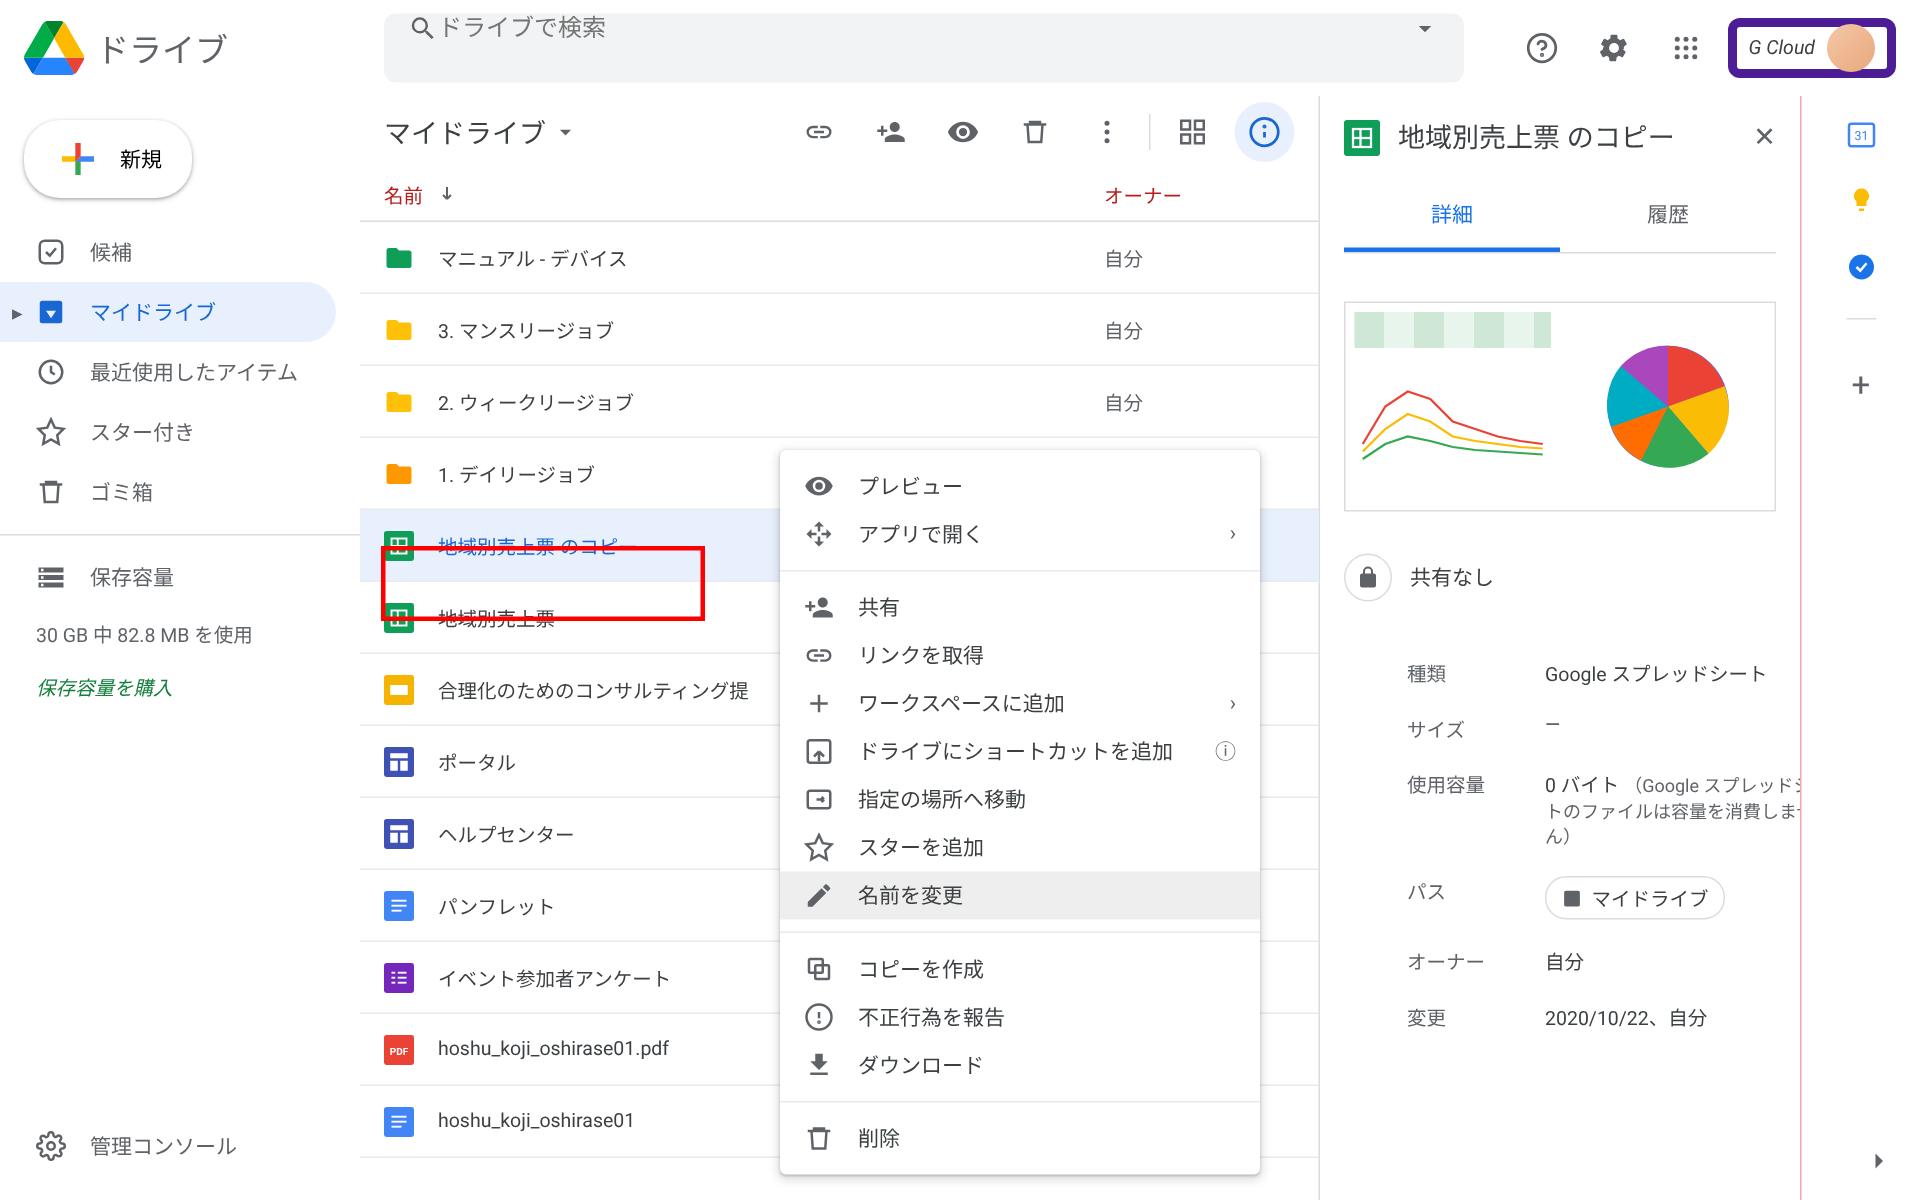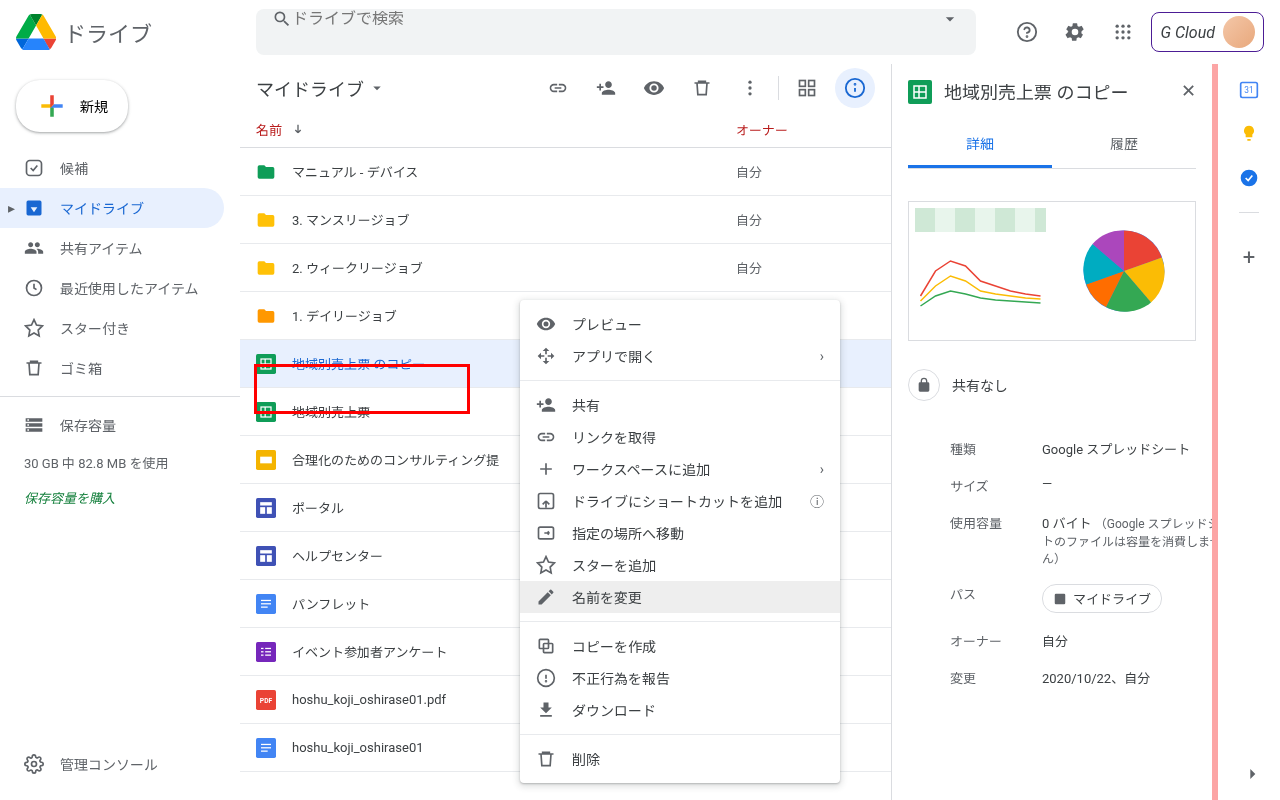--- a/index.html
+++ b/index.html
@@ -7,21 +7,21 @@
 
 
 .header { display: flex; align-items: center; height: 64px; padding: 0 16px; border-bottom: none; }
 .logo-area { display: flex; align-items: center; width: 240px; }
 .drive-logo { width: 40px; height: 40px; margin-right: 8px; }
 .logo-text { font-size: 22px; color: #5f6368; }
 .search-bar { flex: 1; max-width: 720px; height: 46px; background: #f1f3f4; border-radius: 8px; display: flex; align-items: flex-start; padding: 0 16px; }
 .search-bar input { flex: 1; border: none; background: transparent; font-size: 16px; color: #5f6368; outline: none; }
 .header-icons { display: flex; align-items: center; gap: 8px; margin-left: auto; }
 .icon-btn { width: 40px; height: 40px; display: flex; align-items: center; justify-content: center; border-radius: 50%; cursor: pointer; color: #5f6368; }
-.account-chip { display: flex; align-items: center; gap: 8px; border: 1px solid #4c1d95; border-radius: 8px; padding: 4px 8px; height: 40px; font-family: cursive; font-size: 16px; }
+.account-chip { display: flex; align-items: center; gap: 8px; border: 6px solid #4c1d95; border-radius: 8px; padding: 4px 8px; height: 40px; font-family: cursive; font-size: 13px; }
 .avatar { width: 32px; height: 32px; border-radius: 50%; background: linear-gradient(135deg,#f4c7a8,#e8a87c); }
 
 
 .main { display: flex; height: calc(800px - 64px); }
 .sidebar { width: 240px; padding-top: 8px; }
 .new-btn { display: flex; align-items: center; gap: 12px; margin: 8px 16px 16px; padding: 10px 20px; border: none; border-radius: 24px; background: #fff; box-shadow: 0 1px 2px rgba(60,64,67,.3), 0 1px 3px 1px rgba(60,64,67,.15); font-size: 14px; cursor: pointer; }
 .nav-item { display: flex; align-items: center; gap: 16px; padding: 8px 24px; height: 40px; color: #5f6368; cursor: pointer; border-radius: 0 20px 20px 0; margin-right: 16px; }
 .nav-item.active { background: #e8f0fe; color: #1967d2; }
 .nav-item svg, .nav-item .nav-icon { width: 20px; height: 20px; flex-shrink: 0; }
 .nav-section-divider { border-top: 1px solid #dadce0; margin: 8px 0; }
@@ -70,21 +70,21 @@
 .preview-right { flex: 1; padding: 6px; display: flex; align-items: center; justify-content: center; }
 .share-status { display: flex; align-items: center; gap: 12px; padding: 12px 0; margin-bottom: 16px; }
 .lock-circle { width: 32px; height: 32px; border: 1px solid #dadce0; border-radius: 50%; display: flex; align-items: center; justify-content: center; color: #5f6368; }
 .details-table { width: 100%; font-size: 13px; margin-left: 40px; }
 .details-table td { padding: 8px 0; vertical-align: top; }
 .details-table td:first-child { color: #5f6368; width: 90px; }
 .details-note { font-size: 12px; color: #5f6368; }
 .path-chip { display: inline-flex; align-items: center; gap: 6px; border: 1px solid #dadce0; border-radius: 14px; padding: 4px 10px; font-size: 13px; }
 
 
-.right-rail { width: 68px; border-left: 6px solid #fca5a5; display: flex; flex-direction: column; align-items: center; padding-top: 16px; gap: 24px; }
+.right-rail { width: 80px; border-left: 1px solid #fca5a5; display: flex; flex-direction: column; align-items: center; padding-top: 16px; gap: 24px; }
 .rail-icon { width: 20px; height: 20px; cursor: pointer; }
 .rail-plus { margin-top: 8px; color: #5f6368; font-size: 22px; cursor: pointer; }
 .rail-expand { position: absolute; bottom: 16px; right: 18px; color: #5f6368; cursor: pointer; }
 
 
 .folder-green { fill: #0f9d58; }
 .folder-yellow { fill: #ffc107; }
 .folder-orange { fill: #ff9800; }
 .sheets-green { fill: #0f9d58; }
 .slides-yellow { fill: #f4b400; }
@@ -170,26 +170,20 @@
           <path d="M8 12l3 3 5-6"></path>
         </svg>
         <span>候補</span>
       </div>
     <div class="nav-item active">
         <span style="position:absolute;left:8px;color:#5f6368;">▸</span>
         <svg viewBox="0 0 24 24" fill="#1967d2">
           <path d="M19 3H5a2 2 0 00-2 2v14a2 2 0 002 2h14a2 2 0 002-2V5a2 2 0 00-2-2zm-7 14l-4-6h8l-4 6z"></path>
         </svg>
         <span>マイドライブ</span>
-      </div>
-    <div class="nav-item">
-        <svg viewBox="0 0 24 24" fill="#5f6368">
-          <path d="M16 11c1.66 0 3-1.34 3-3s-1.34-3-3-3-3 1.34-3 3 1.34 3 3 3zm-8 0c1.66 0 3-1.34 3-3S9.66 5 8 5 5 6.34 5 8s1.34 3 3 3zm0 2c-2.33 0-7 1.17-7 3.5V19h14v-2.5c0-2.33-4.67-3.5-7-3.5zm8 0c-.29 0-.62.02-.97.05 1.16.84 1.97 1.97 1.97 3.45V19h6v-2.5c0-2.33-4.67-3.5-7-3.5z"></path>
-        </svg>
-        <span>共有アイテム</span>
       </div>
     <div class="nav-item">
         <svg viewBox="0 0 24 24" fill="none" stroke="#5f6368" stroke-width="2">
           <circle cx="12" cy="12" r="9"></circle>
           <path d="M12 7v5l3 2"></path>
         </svg>
         <span>最近使用したアイテム</span>
       </div>
     <div class="nav-item">
         <svg viewBox="0 0 24 24" fill="none" stroke="#5f6368" stroke-width="2">

